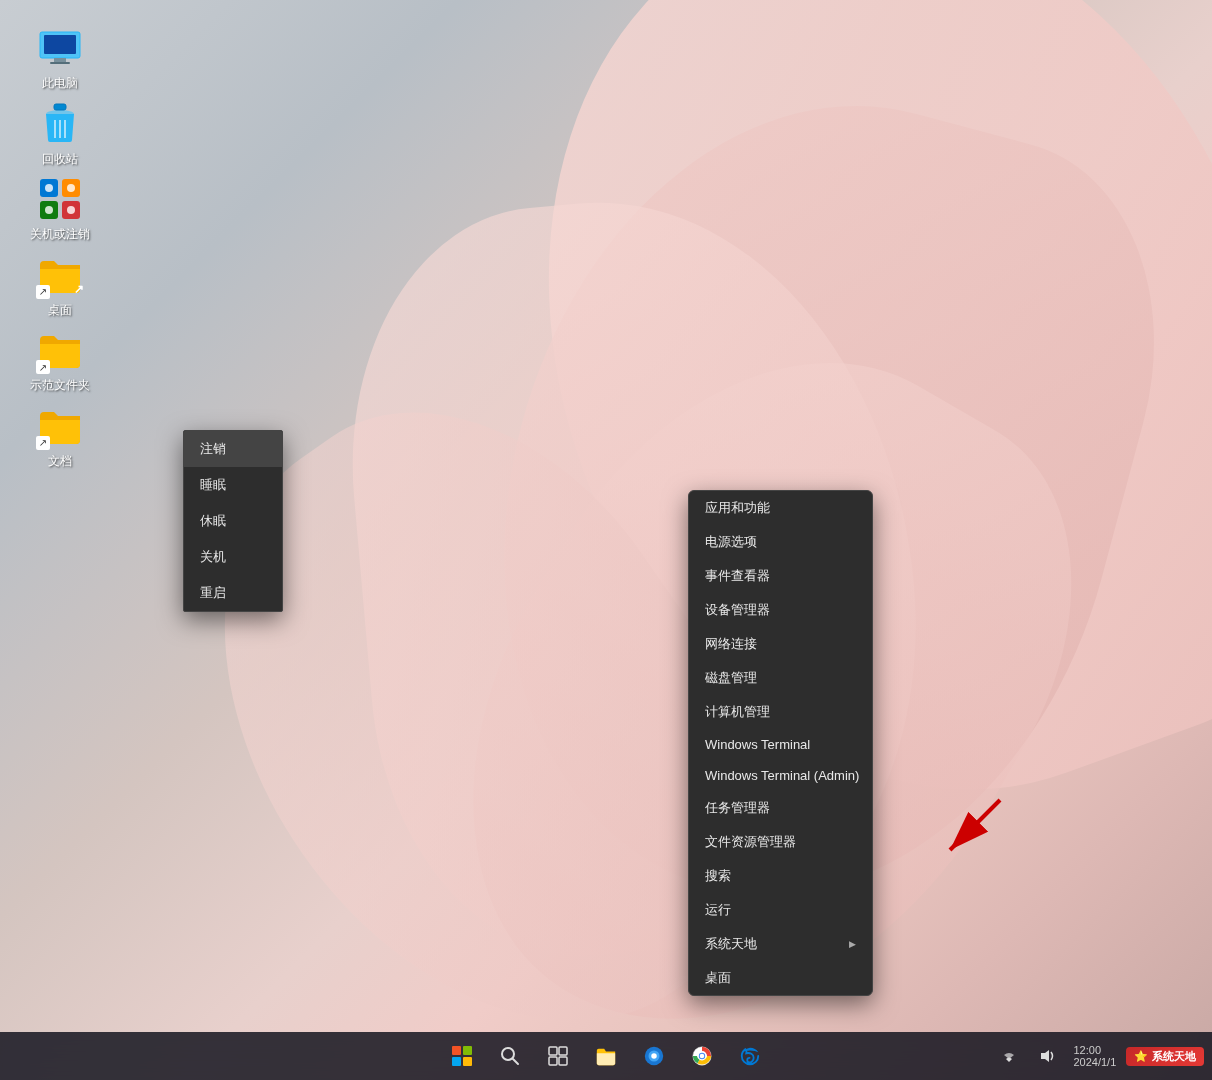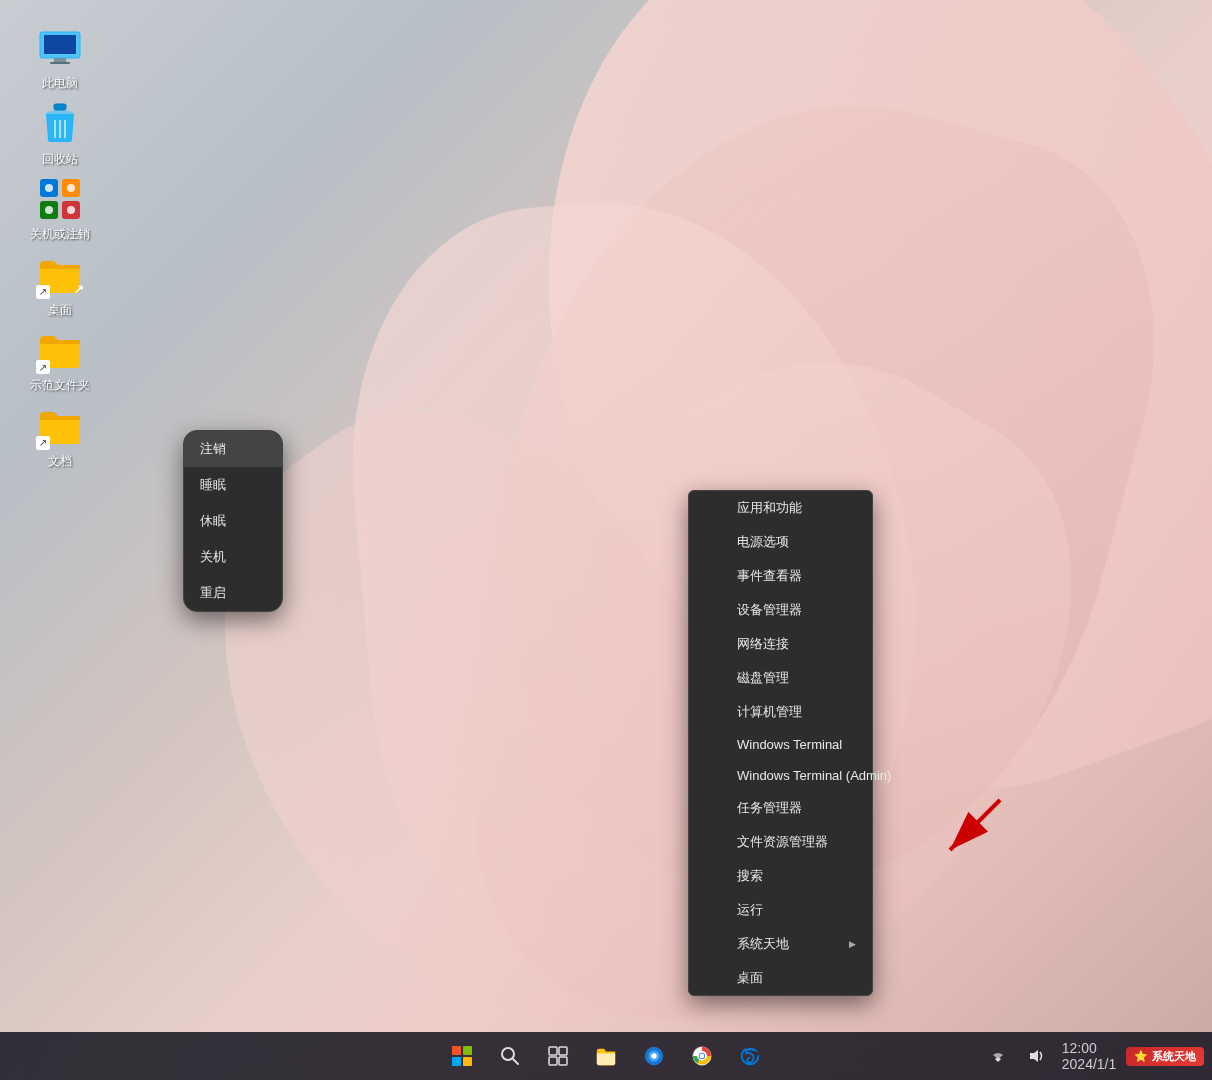--- a/index.html
+++ b/index.html
@@ -124,21 +124,20 @@
       position: absolute;
       top: 490px;
       left: 688px;
       background: #2d2d2d;
       border: 1px solid #444;
       border-radius: 6px;
       width: 185px;
       box-shadow: 0 8px 24px rgba(0,0,0,0.5);
       z-index: 100;
       overflow: visible;
-      padding-left: 32px;
     }
     .menu-item {
       padding: 8px 16px;
       color: #e8e8e8;
       font-size: 13px;
       cursor: pointer;
       display: flex;
       align-items: center;
       justify-content: space-between;
       white-space: nowrap;
@@ -149,21 +148,21 @@
       color: #aaa;
     }
 
     
     .submenu {
       position: absolute;
       left: 183px;
       top: 430px;
       background: #2d2d2d;
       border: 1px solid #444;
-      border-radius: 14px;
+      border-radius: 2px;
       width: 100px;
       box-shadow: 0 8px 24px rgba(0,0,0,0.5);
       z-index: 101;
       overflow: hidden;
     }
     .submenu-item {
       padding: 9px 16px;
       color: #e8e8e8;
       font-size: 13px;
       cursor: pointer;
@@ -486,21 +485,21 @@
           <path d="M8 14 L5 11 Q8 8 11 11 Z" fill="#ddd"></path>
           <path d="M8 11 L3 7 Q8 3 13 7 Z" fill="#ddd" opacity="0.7"></path>
         </svg>
       </div>
       <div class="tray-icon">
         <svg width="16" height="16" viewBox="0 0 16 16">
           <polygon points="2,5 6,5 10,2 10,14 6,11 2,11" fill="#ddd"></polygon>
           <path d="M12 4 Q15 8 12 12" fill="none" stroke="#ddd" stroke-width="1.5"></path>
         </svg>
       </div>
-      <div style="color:#ccc; font-size:14px; padding:0 4px;">
+      <div style="color:#ccc; font-size:11px; padding:0 4px;">
         <div>12:00</div>
         <div>2024/1/1</div>
       </div>
 
       <div style="background: linear-gradient(135deg, #c62828, #e53935); padding: 2px 8px; border-radius: 4px; display:flex; align-items:center; gap:4px;">
         <span style="color:#ff8; font-size:11px; font-weight:bold;">⭐</span>
         <span style="color:#fff; font-size:11px; font-weight:bold;">系统天地</span>
       </div>
     </div>
   </div>

